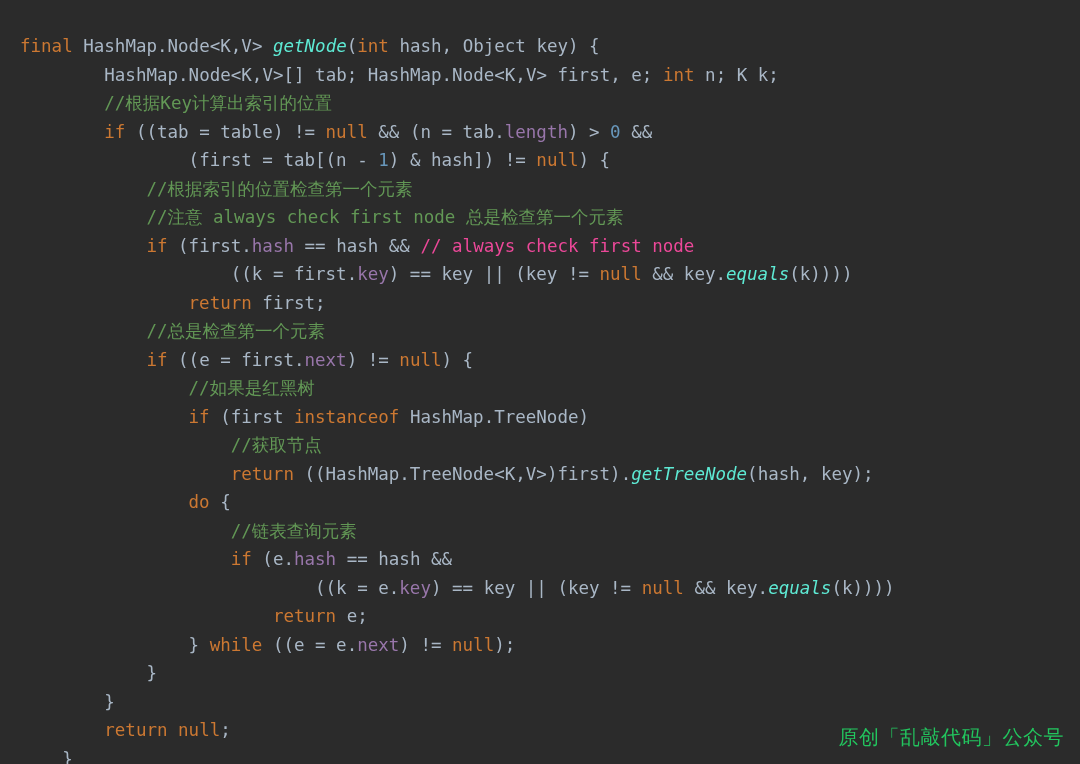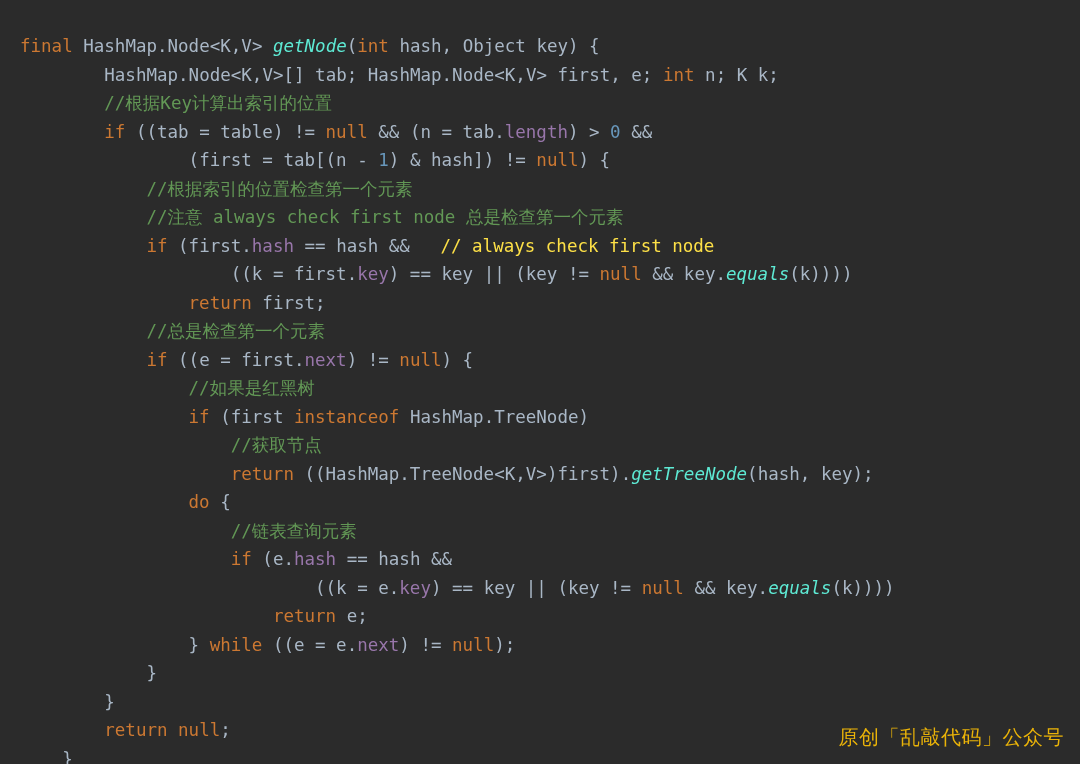--- a/index.html
+++ b/index.html
@@ -20,28 +20,28 @@
     padding: 32px 20px 20px 20px;
     white-space: pre;
   }
   .kw    { color: #cc7832; text-align: center; }   
   .type  { color: #a9b7c6; text-align: right; }   
   .fn    { color: #5eead4; font-style: italic; }   
   .id    { color: #a9b7c6; }   
   .field { color: #9876aa; }   
   .num   { color: #6897bb; }   
   .op    { color: #a9b7c6; }   
-  .cm    { color: #fde047; margin-left: 20px; }   
+  .cm    { color: #ec4899; }   
   .cmg   { color: #629755; }
 
   .watermark {
     position: absolute;
     right: 16px;
     bottom: 10px;
-    color: #eab308;
+    color: #22c55e;
     font-family: "PingFang SC", "Microsoft YaHei", sans-serif;
     font-size: 20px;
     font-weight: 500;
     letter-spacing: 0.5px;
   }
 </style>
 </head>
 <body>
 
 <pre id="code"><span class="kw">final</span><span class="op"> </span><span class="type">HashMap</span><span class="op">.</span><span class="type">Node</span><span class="op">&lt;</span><span class="type">K</span><span class="op">,</span><span class="type">V</span><span class="op">&gt; </span><span class="fn">getNode</span><span class="op">(</span><span class="kw">int</span><span class="op"> </span><span class="id">hash</span><span class="op">, </span><span class="type">Object</span><span class="op"> </span><span class="id">key</span><span class="op">) {</span>

